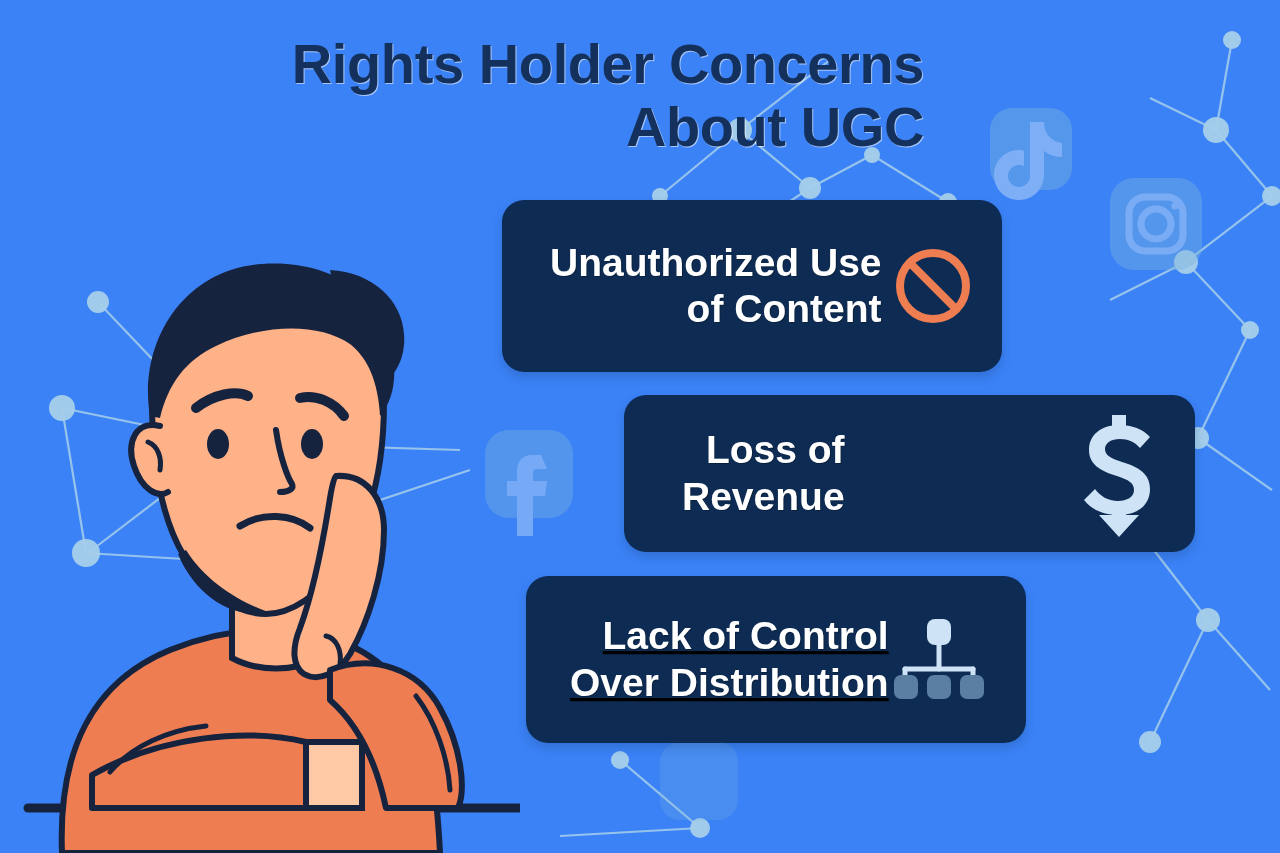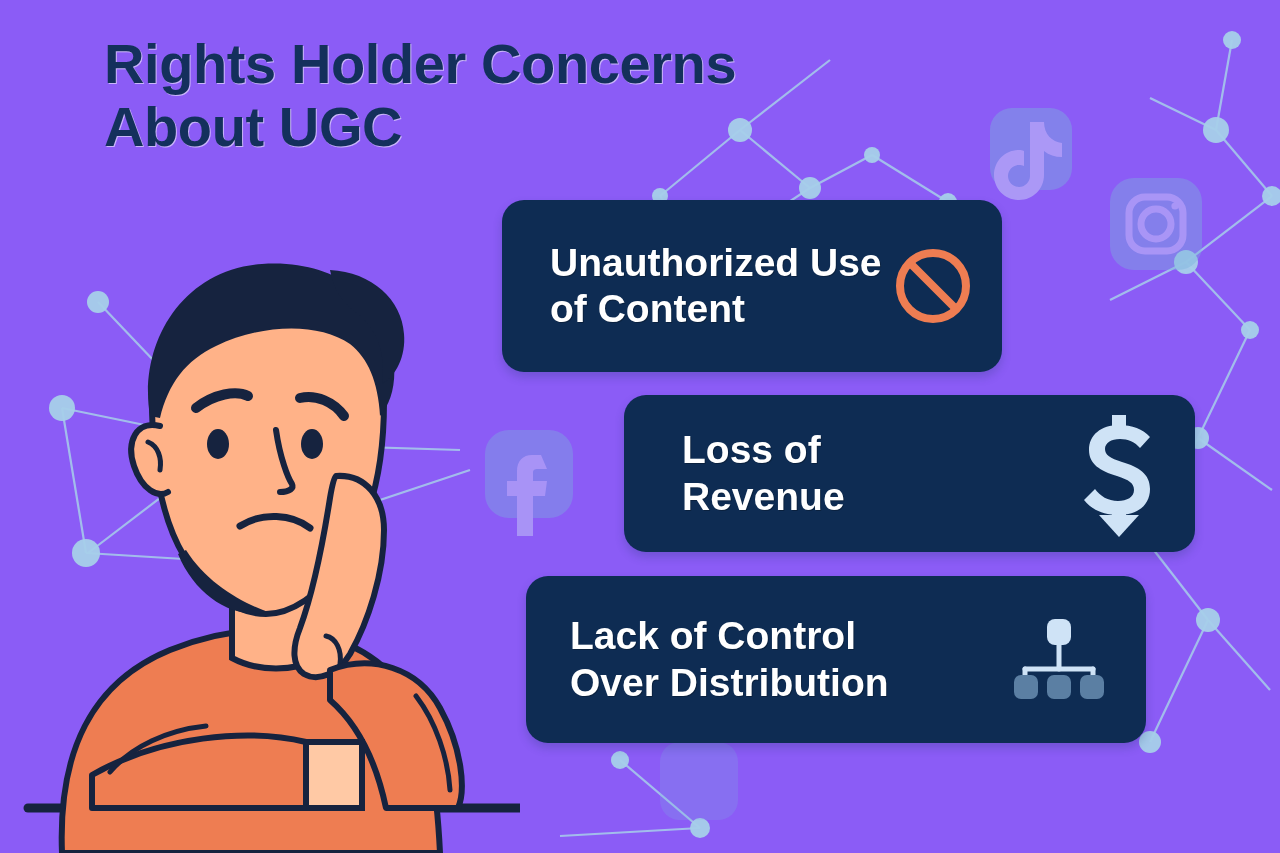--- a/index.html
+++ b/index.html
@@ -5,22 +5,23 @@
   html, body {
     margin: 0;
     padding: 0;
     background: #ffffff;
   }
   #canvas {
     position: relative;
     width: 1280px;
     height: 853px;
     overflow: hidden;
-    background: #8b5cf6;
+    background: #3b82f6;
     font-family: "Liberation Sans", sans-serif;
+    text-align: right;
   }
   .bg-layer {
     position: absolute;
     inset: 0;
     width: 100%;
     height: 100%;
   }
   
   #page-title {
     position: absolute;
@@ -71,23 +72,24 @@
   #card-revenue {
     left: 624px;
     top: 395px;
     width: 571px;
     height: 157px;
     padding: 0 34px 0 58px;
   }
   #card-distribution {
     left: 526px;
     top: 576px;
-    width: 620px;
+    width: 500px;
     height: 167px;
     padding: 0 42px 0 44px;
+    text-decoration: underline;
   }
   
   #illustration {
     position: absolute;
     left: 0px;
     top: 230px;
     width: 520px;
     height: 623px;
   }
 </style>

